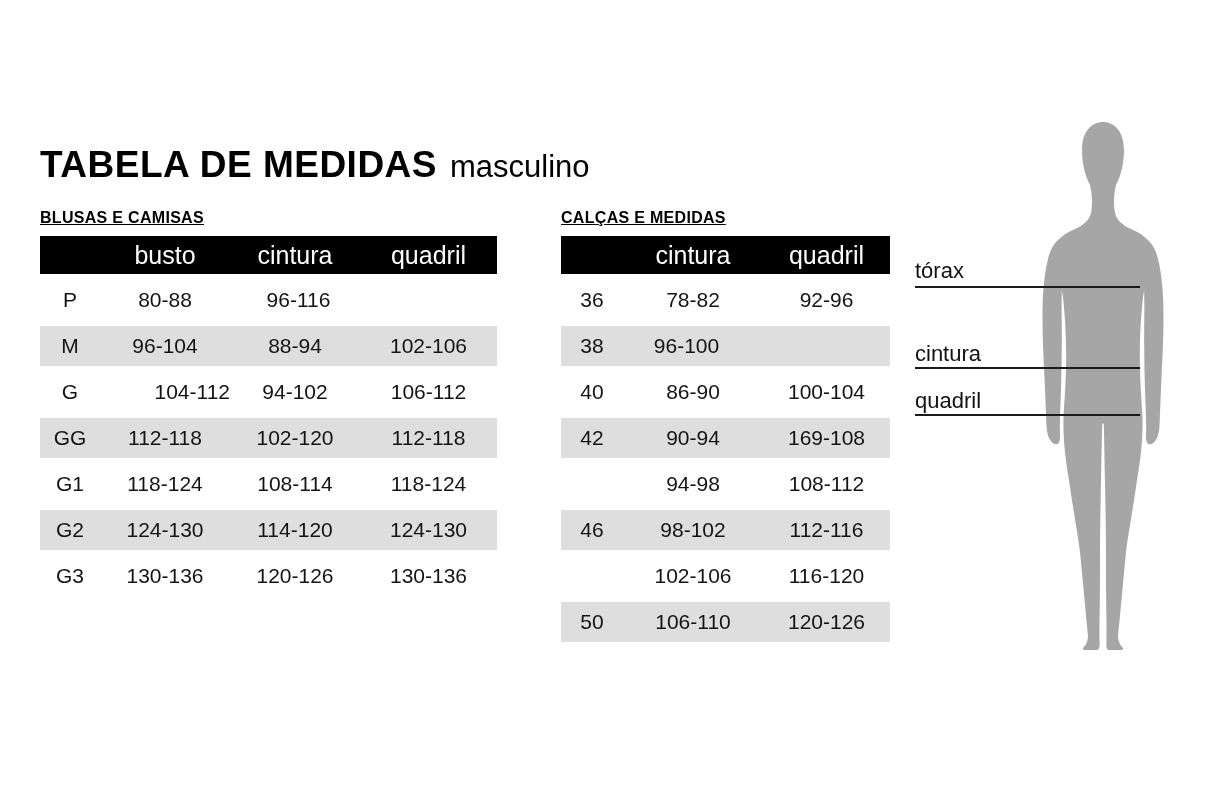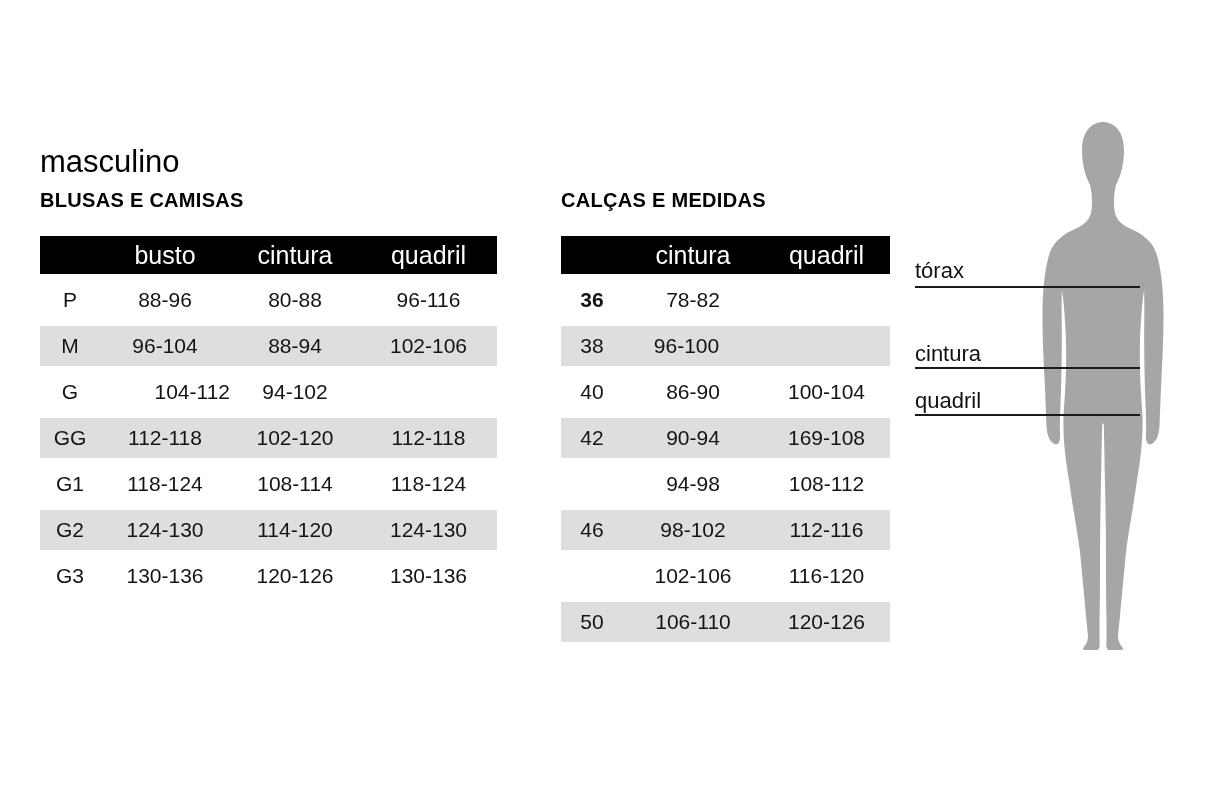--- a/index.html
+++ b/index.html
@@ -31,26 +31,27 @@
     letter-spacing: 0.5px;
     color: #000000;
   }
   .subtitle {
     font-size: 31px;
     font-weight: 400;
     color: #000000;
   }
   .section-title {
     position: absolute;
-    top: 189px;
-    font-size: 20px;
+    top: 209px;
+    font-size: 16px;
     font-weight: 700;
     letter-spacing: 0.3px;
     color: #000000;
     white-space: nowrap;
+    text-decoration: underline;
   }
   .table {
     position: absolute;
     top: 236px;
   }
   .thead {
     display: flex;
     height: 38px;
     background: var(--header-bg, #000000);
   }
@@ -101,50 +102,51 @@
     height: 2px;
     background: var(--measure-line, #1a1a1a);
   }
 </style>
 </head>
 <body>
 
 <div class="canvas">
 
   <div class="title-row">
+    <span class="title">TABELA DE MEDIDAS</span>
     <span class="subtitle">masculino</span>
   </div>
 
   <div class="section-title" style="left:40px">BLUSAS E CAMISAS</div>
 
   <div class="section-title" style="left:561px">CALÇAS E MEDIDAS</div>
 
   <div class="table" style="left:40px;width:457px">
       <div class="thead">
         <div class="hcell" style="width: 60px;"></div>
         <div class="hcell" style="width: 130px;">busto</div>
         <div class="hcell" style="width: 130px;">cintura</div>
         <div class="hcell" style="width: 137px;">quadril</div>
       </div>
       <div class="trow">
         <div class="cell" style="width: 60px;">P</div>
-        <div class="cell" style="width: 130px;">88-96</div>
         <div class="cell" style="width: 130px;">80-88</div>
         <div class="cell" style="width: 137px;">96-116</div>
       </div>
       <div class="trow alt">
         <div class="cell" style="width: 60px;">M</div>
         <div class="cell" style="width: 130px;">96-104</div>
         <div class="cell" style="width: 130px;">88-94</div>
         <div class="cell" style="width: 137px;">102-106</div>
       </div>
       <div class="trow">
         <div class="cell" style="width: 60px;">G</div>
         <div class="cell" style="width: 130px; text-align: right;">104-112</div>
         <div class="cell" style="width: 130px;">94-102</div>
+        <div class="cell" style="width: 137px;">106-112</div>
       </div>
       <div class="trow alt">
         <div class="cell" style="width: 60px;">GG</div>
         <div class="cell" style="width: 130px;">112-118</div>
         <div class="cell" style="width: 130px;">102-120</div>
         <div class="cell" style="width: 137px;">112-118</div>
       </div>
       <div class="trow">
         <div class="cell" style="width: 60px;">G1</div>
         <div class="cell" style="width: 130px;">118-124</div>
@@ -165,22 +167,23 @@
       </div>
     </div>
 
   <div class="table" style="left:561px;width:329px">
       <div class="thead">
         <div class="hcell" style="width: 62px;"></div>
         <div class="hcell" style="width: 140px;">cintura</div>
         <div class="hcell" style="width: 127px;">quadril</div>
       </div>
       <div class="trow">
-        <div class="cell" style="width: 62px; font-weight: bold;">36</div>
+        <div class="cell" style="width: 62px;">36</div>
         <div class="cell" style="width: 140px;">78-82</div>
+        <div class="cell" style="width: 127px;">92-96</div>
       </div>
       <div class="trow alt">
         <div class="cell" style="width: 62px;">38</div>
         <div class="cell" style="width: 127px;">96-100</div>
       </div>
       <div class="trow">
         <div class="cell" style="width: 62px;">40</div>
         <div class="cell" style="width: 140px;">86-90</div>
         <div class="cell" style="width: 127px;">100-104</div>
       </div>

